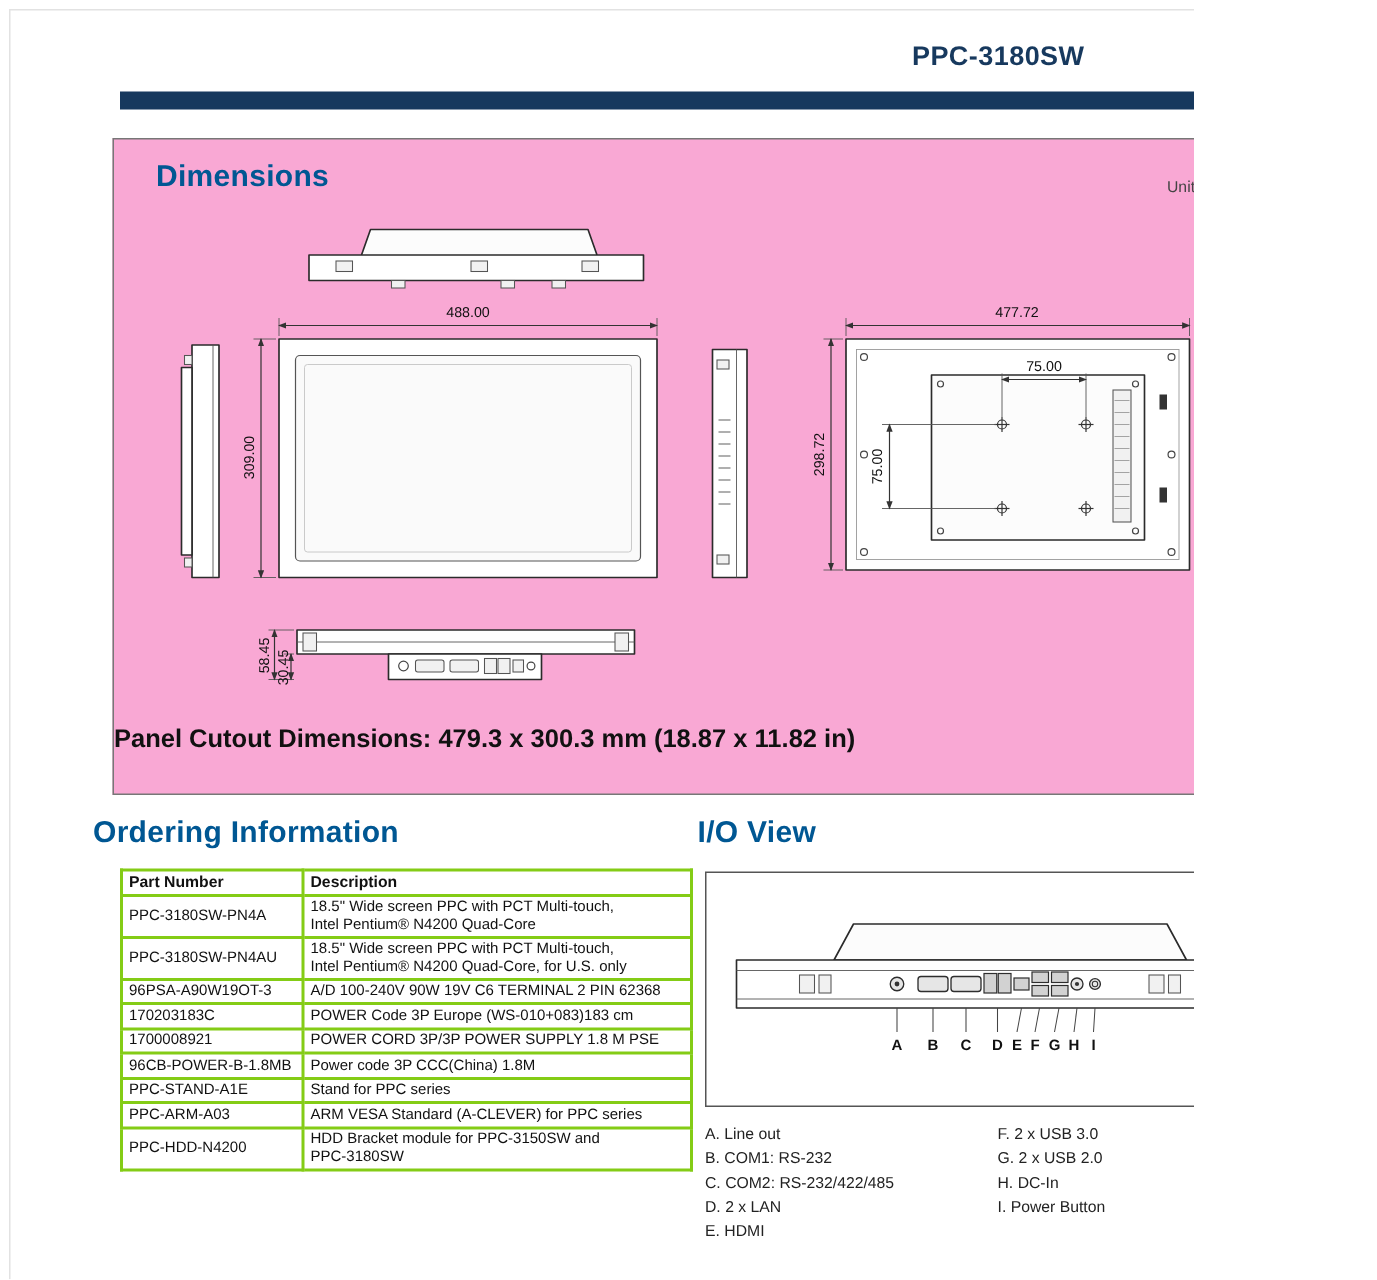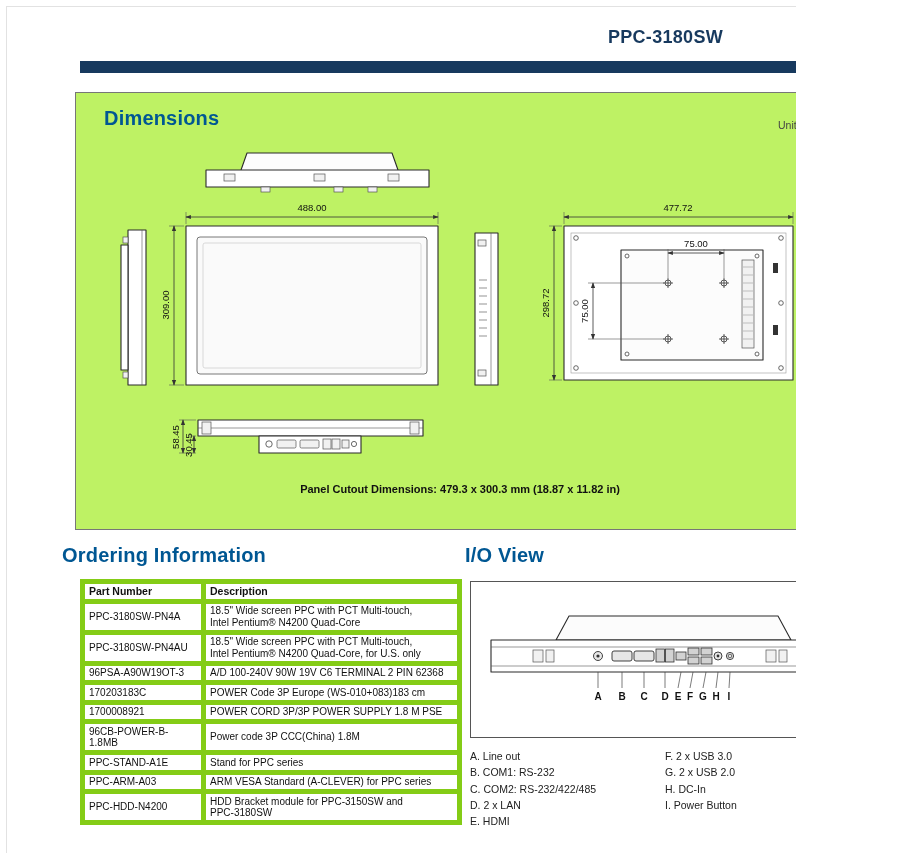--- a/index.html
+++ b/index.html
@@ -6,32 +6,32 @@
   html,body { background:#ffffff; }
   body { font-family:"Liberation Sans", sans-serif; color:#111; }
   .page { position:relative; width:796px; height:853px; background:#fff; overflow:hidden; }
   .page-frame { position:absolute; left:6px; top:6px; right:0; bottom:0;
                 border-left:1px solid #e2e2e2; border-top:1px solid #e2e2e2; pointer-events:none; }
 
   .product-title { position:absolute; top:27px; right:73px; font-size:18px; font-weight:bold;
                    color:#17395e; letter-spacing:.3px; }
   .title-bar { position:absolute; left:80px; top:61px; width:820px; height:12px; background:#17395e; }
 
-  .dim-box { position:absolute; left:75px; top:92px; width:770px; height:438px; border:1px solid #777; background:#bef264; }
+  .dim-box { position:absolute; left:75px; top:92px; width:770px; height:438px; border:1px solid #777; background:#f9a8d4; }
   .section-title { font-weight:bold; font-size:20px; color:#005793; letter-spacing:.2px; }
   .dim-heading { position:absolute; left:28px; top:14px; }
   .unit-label { position:absolute; right:24px; top:26px; font-size:10.5px; color:#444; }
   .dim-svg { position:absolute; left:0; top:52px; width:770px; height:382px; }
-  .cutout-text { position:absolute; left:0; top:390px; width:100%; text-align:center;
-                 font-weight:bold; font-size:11px; color:#111; }
+  .cutout-text { position:absolute; left:0; top:390px; width:100%; text-align:left;
+                 font-weight:bold; font-size:17px; color:#111; }
 
   .ordering-heading { position:absolute; left:62px; top:544px; }
   .order-table { position:absolute; left:80px; top:579px; width:382px; border-collapse:collapse;
                  font-size:10px; line-height:11.5px; color:#111; }
-  .order-table th, .order-table td { border:5px solid #84cc16; padding:1.5px 4px; text-align:left; vertical-align:middle;margin-left:48px; }
+  .order-table th, .order-table td { border:2px solid #84cc16; padding:1.5px 4px; text-align:left; vertical-align:middle;margin-left:48px; }
   .order-table th { font-size:10.5px; font-weight:bold; }
   .order-table td.part { width:121px; }
   .order-table td.desc { white-space:pre-line; }
 
   .io-heading { position:absolute; left:465px; top:544px; }
   .io-box { position:absolute; left:470px; top:581px; width:391px; height:157px; border:1px solid #555; background:#fff; }
   .io-svg { width:389px; height:155px; display:block; }
   .legend-col { position:absolute; top:748px; font-size:10.5px; line-height:16.3px; color:#222; }
   .legend-left { left:470px; width:190px; }
   .legend-right { left:665px; width:170px; }

